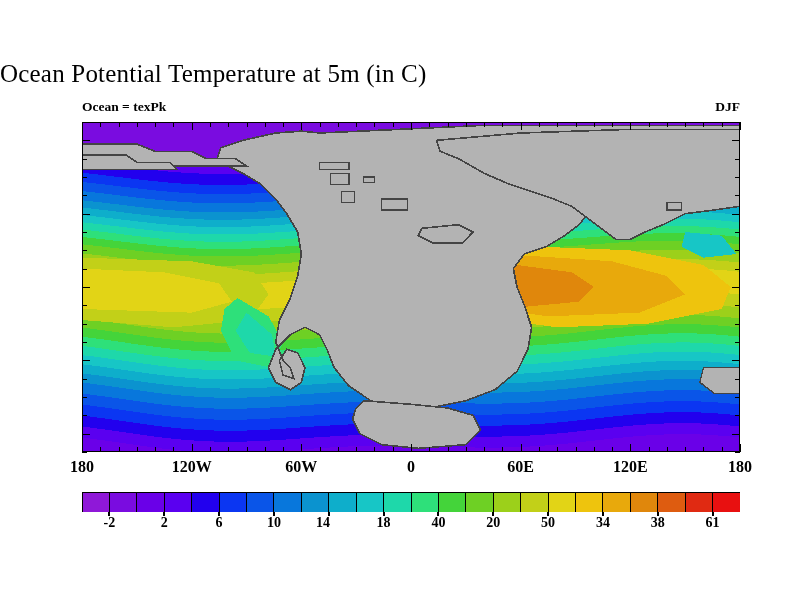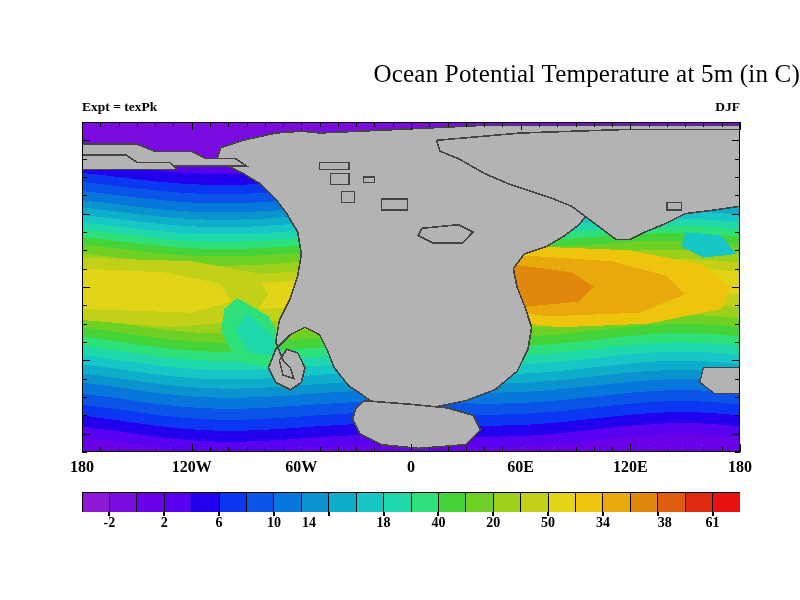--- a/index.html
+++ b/index.html
@@ -1,20 +1,20 @@
 <!DOCTYPE html>
 <html><head>
 <meta charset="utf-8">
 <style>
   html,body{margin:0;padding:0;background:#ffffff;}
   body{width:800px;height:600px;overflow:hidden;
        font-family:"Liberation Serif","DejaVu Serif",serif;color:#000;}
   #page{position:relative;width:800px;height:600px;background:#fff;}
 
-  .ttl{position:absolute;left:0;top:60px;width:800px;text-align:right;
+  .ttl{position:absolute;left:0;top:60px;width:800px;text-align:left;
        font-size:25px;letter-spacing:.2px;}
   .hdr{position:absolute;top:99px;font-size:13.5px;font-weight:bold;}
   #expt{left:82px;}
   #runid{left:0;width:800px;text-align:center;font-weight:normal;font-size:13px;}
   #season{left:0;width:800px;text-align:right;padding-right:60px;box-sizing:border-box;}
 
   #plot{position:absolute;left:82px;top:122px;width:658px;height:330px;}
   #plot svg{display:block;}
   .xlab{position:absolute;top:458px;font-size:16px;font-weight:bold;
         transform:translateX(-50%);white-space:nowrap;}
@@ -24,21 +24,21 @@
          transform:translateX(-50%);}
   .axwrap{position:absolute;left:0;top:0;width:800px;height:600px;}
 </style>
 </head>
 <body>
 
 <div id="page">
 
   <div class="ttl">Ocean Potential Temperature at 5m (in C)</div>
 
-  <div class="hdr" id="expt">Expt = texPk</div>
+  <div class="hdr" id="expt">Ocean = texPk</div>
   <div class="hdr" id="season">DJF</div>
 
   <div id="plot">
     <svg width="658" height="330" viewBox="0 0 658 330" shape-rendering="crispEdges">
       <defs>
         <clipPath id="pc">
             <rect x="0" y="0" width="658" height="330"></rect>
           </clipPath>
       </defs>
       <g clip-path="url(#pc)" id="ocean-layers">
@@ -258,31 +258,31 @@
   </div>
   <div id="cblabels">
       <div class="cblab" style="left: 109.417px;">-2</div>
       <div style="position: absolute; left: 108.417px; top: 512px; width: 2px; height: 4px; background: rgb(0, 0, 0);"></div>
       <div class="cblab" style="left: 164.25px;">2</div>
       <div style="position: absolute; left: 163.25px; top: 512px; width: 2px; height: 4px; background: rgb(0, 0, 0);"></div>
       <div class="cblab" style="left: 219.083px;">6</div>
       <div style="position: absolute; left: 218.083px; top: 512px; width: 2px; height: 4px; background: rgb(0, 0, 0);"></div>
       <div class="cblab" style="left: 273.917px;">10</div>
       <div style="position: absolute; left: 272.917px; top: 512px; width: 2px; height: 4px; background: rgb(0, 0, 0);"></div>
-      <div class="cblab" style="left: 309px;">14</div>
+      <div class="cblab" style="left: 323px;">14</div>
       <div style="position: absolute; left: 327.75px; top: 512px; width: 2px; height: 4px; background: rgb(0, 0, 0);"></div>
       <div class="cblab" style="left: 383.583px;">18</div>
       <div style="position: absolute; left: 382.583px; top: 512px; width: 2px; height: 4px; background: rgb(0, 0, 0);"></div>
       <div class="cblab" style="left: 438.417px;">40</div>
       <div style="position: absolute; left: 437.417px; top: 512px; width: 2px; height: 4px; background: rgb(0, 0, 0);"></div>
       <div class="cblab" style="left: 493.25px;">20</div>
       <div style="position: absolute; left: 492.25px; top: 512px; width: 2px; height: 4px; background: rgb(0, 0, 0);"></div>
       <div class="cblab" style="left: 548.083px;">50</div>
       <div style="position: absolute; left: 547.083px; top: 512px; width: 2px; height: 4px; background: rgb(0, 0, 0);"></div>
       <div class="cblab" style="left: 602.917px;">34</div>
       <div style="position: absolute; left: 601.917px; top: 512px; width: 2px; height: 4px; background: rgb(0, 0, 0);"></div>
-      <div class="cblab" style="left: 657.75px; margin-left: 7px;">38</div>
+      <div class="cblab" style="left: 657.75px;">38</div>
       <div style="position: absolute; left: 656.75px; top: 512px; width: 2px; height: 4px; background: rgb(0, 0, 0);"></div>
       <div class="cblab" style="left: 712.583px;">61</div>
       <div style="position: absolute; left: 711.583px; top: 512px; width: 2px; height: 4px; background: rgb(0, 0, 0);"></div>
     </div>
 
 </div>
 
 </body></html>

